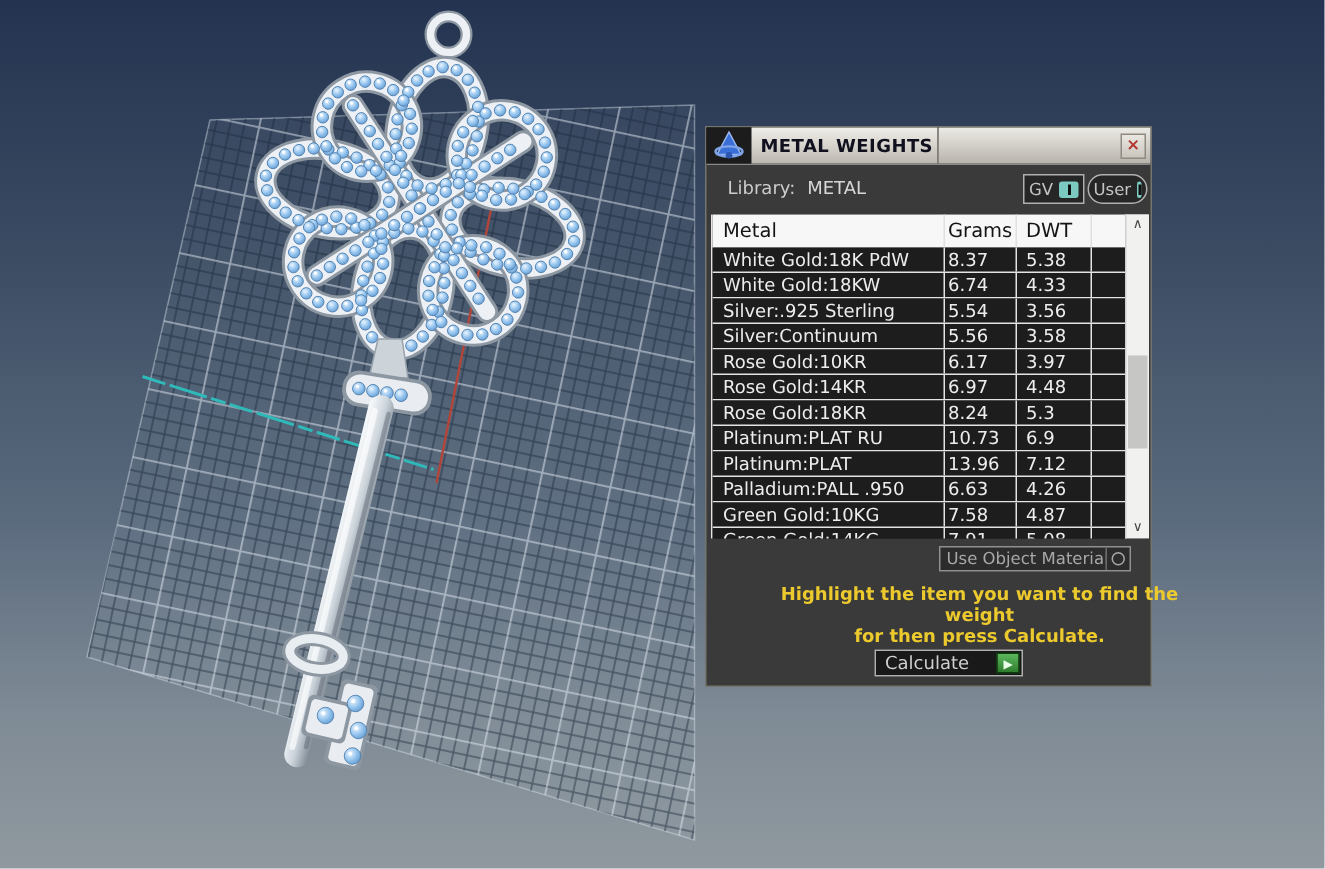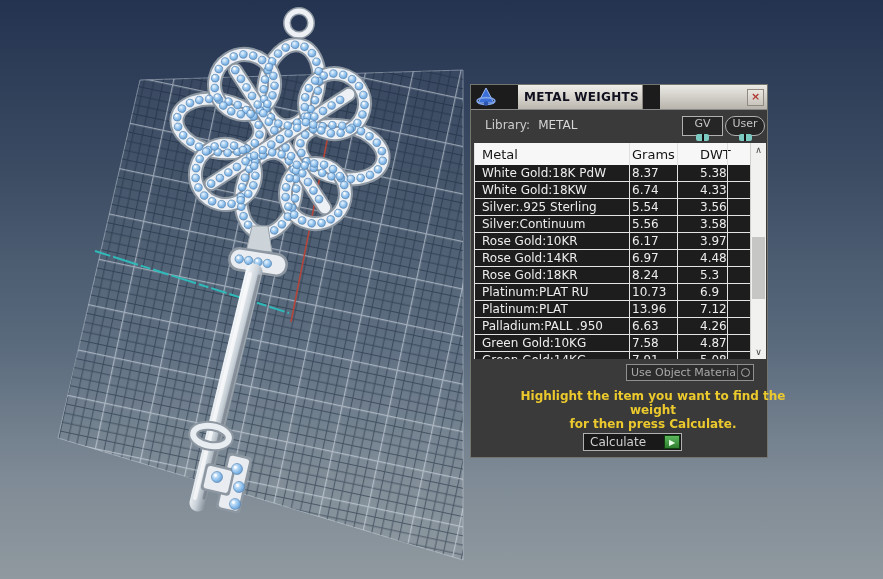--- a/index.html
+++ b/index.html
@@ -15,45 +15,45 @@
   .band{stroke:#edf1f5;stroke-width:11;fill:none;stroke-linecap:round;}
   .band-under{stroke:#8d97a2;stroke-width:15;fill:none;stroke-linecap:round;}
   .gem{fill:url(#gemG);stroke:#4f7fae;stroke-width:0.6;}
   .sparkle{fill:#ffffff;opacity:0.9;}
   .silver-under{fill:#8d97a2;}
   .silver-face{fill:#e9edf1;}
 
   
   #dialog{position:absolute;left:470px;top:84px;width:298px;height:374px;
     background:#3a3a3a;border:1px solid #75756f;box-sizing:border-box;}
-  #titlebar{height:24px;display:flex;align-items:stretch;border-bottom:1px solid #8a8a8a;background:#1c1c1c;gap:17px;}
+  #titlebar{height:24px;display:flex;align-items:stretch;border-bottom:1px solid #8a8a8a;background:#1c1c1c;}
   #title-icon{width:30px;background:#1c1c1c;display:flex;align-items:center;justify-content:center;}
   #title-main{width:118px;background:linear-gradient(#f0eee9,#bcb8b0);display:flex;align-items:center;
     padding-left:6px;border-right:1px solid #8f8b83;}
   #title-main span{font-size:12px;font-weight:bold;color:#10101e;letter-spacing:0.3px;white-space:nowrap;}
   #title-rest{flex:1;background:linear-gradient(#eceae5,#b8b4ac);display:flex;align-items:center;justify-content:flex-end;}
   #close-btn{width:15px;height:15px;margin-right:3px;background:linear-gradient(#eae7e1,#c9c5bd);
     border:1px solid #8f8b83;color:#b03830;font-size:11px;font-weight:bold;line-height:13px;text-align:center;cursor:default;}
   .library-row{position:absolute;left:14px;top:33px;font-size:12px;color:#cccccc;}
   .library-row b{font-weight:normal;margin-left:8px;color:#d6d6d6;}
   .toggle-btn{position:absolute;top:31px;height:20px;background:#262626;border:1px solid #b0b0b0;
-    display:flex;align-items:center;padding:0 3px;gap:4px;font-size:11px;color:#c4c4c4;box-sizing:border-box;flex-direction:column;}
+    display:flex;align-items:center;padding:0 3px;gap:4px;font-size:11px;color:#c4c4c4;box-sizing:border-box;}
   #gv-btn{left:211px;width:41px;}
   #user-btn{left:254px;width:40px;border-radius:10px;}
   .chip{width:13px;height:11px;background:#7cc9c1;border-radius:2px;display:flex;align-items:center;justify-content:center;}
   .chip .bar{width:2px;height:7px;background:#111;}
 
   
   #mtable{position:absolute;left:3px;top:58px;width:292px;height:216px;background:#1d1d1d;
     border-left:1px solid #e4e4e4;box-sizing:border-box;}
   #thead{height:22px;background:#f7f7f7;display:flex;font-size:13px;color:#141414;}
   #thead .c{display:flex;align-items:center;}
   .c-metal{width:154px;padding-left:7px;box-sizing:border-box;}
   .c-grams{width:48px;padding-left:2px;box-sizing:border-box;border-left:1px solid #e0e0e0;}
-  .c-dwt{width:50px;padding-left:22px;box-sizing:border-box;border-left:1px solid #e0e0e0;}
+  .c-dwt{width:50px;padding-left:6px;box-sizing:border-box;border-left:1px solid #e0e0e0;}
   .c-extra{width:20px;border-left:1px solid #e0e0e0;}
   #tbody{height:194px;overflow:hidden;}
   .trow{display:flex;height:16px;border-bottom:1px solid #e4e4e4;background:#1d1d1d;
     font-size:12px;color:#ededed;align-items:center;}
   .trow .c-grams,.trow .c-dwt,.trow .c-extra{border-left:1px solid #e4e4e4;height:100%;display:flex;align-items:center;}
   
   #vscroll{position:absolute;right:0;top:0;width:16px;height:216px;background:#f1f1ef;border-left:1px solid #cfcfcd;box-sizing:border-box;}
   .sb-arrow{position:absolute;left:0;width:15px;height:14px;font-size:9px;color:#444;text-align:center;line-height:14px;}
   #sb-up{top:0;}
   #sb-down{bottom:0;}

